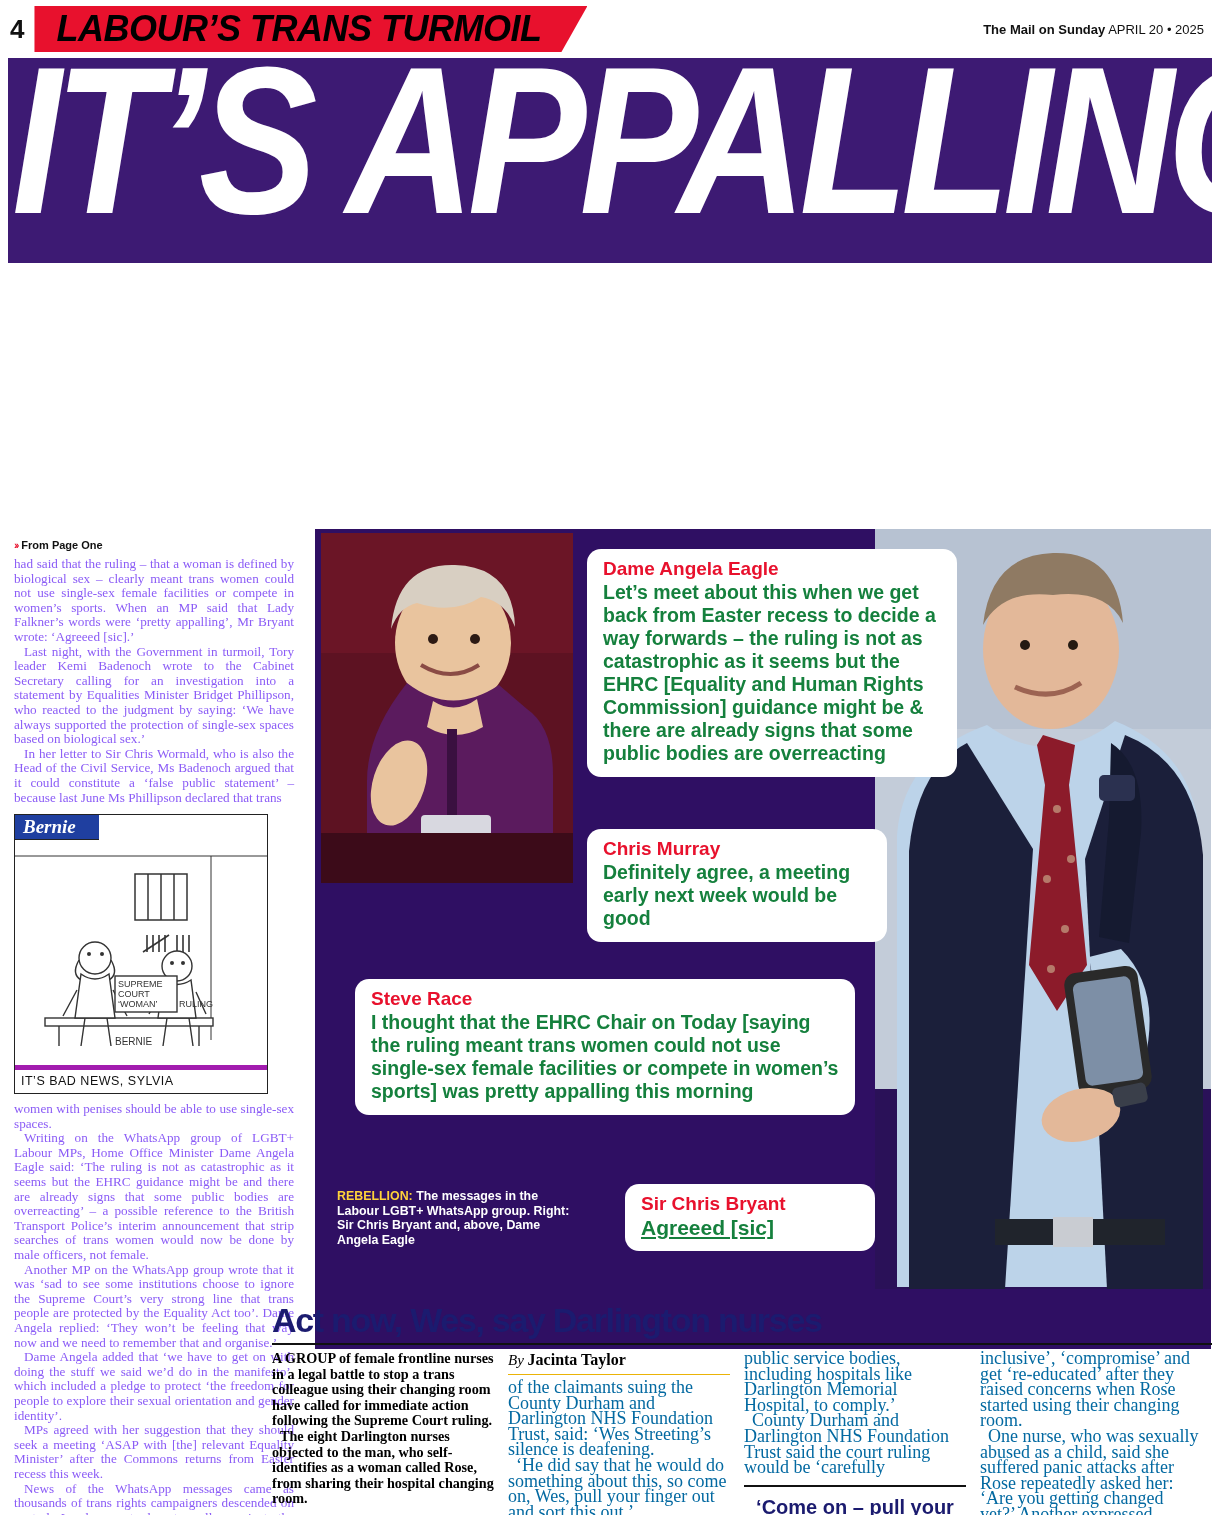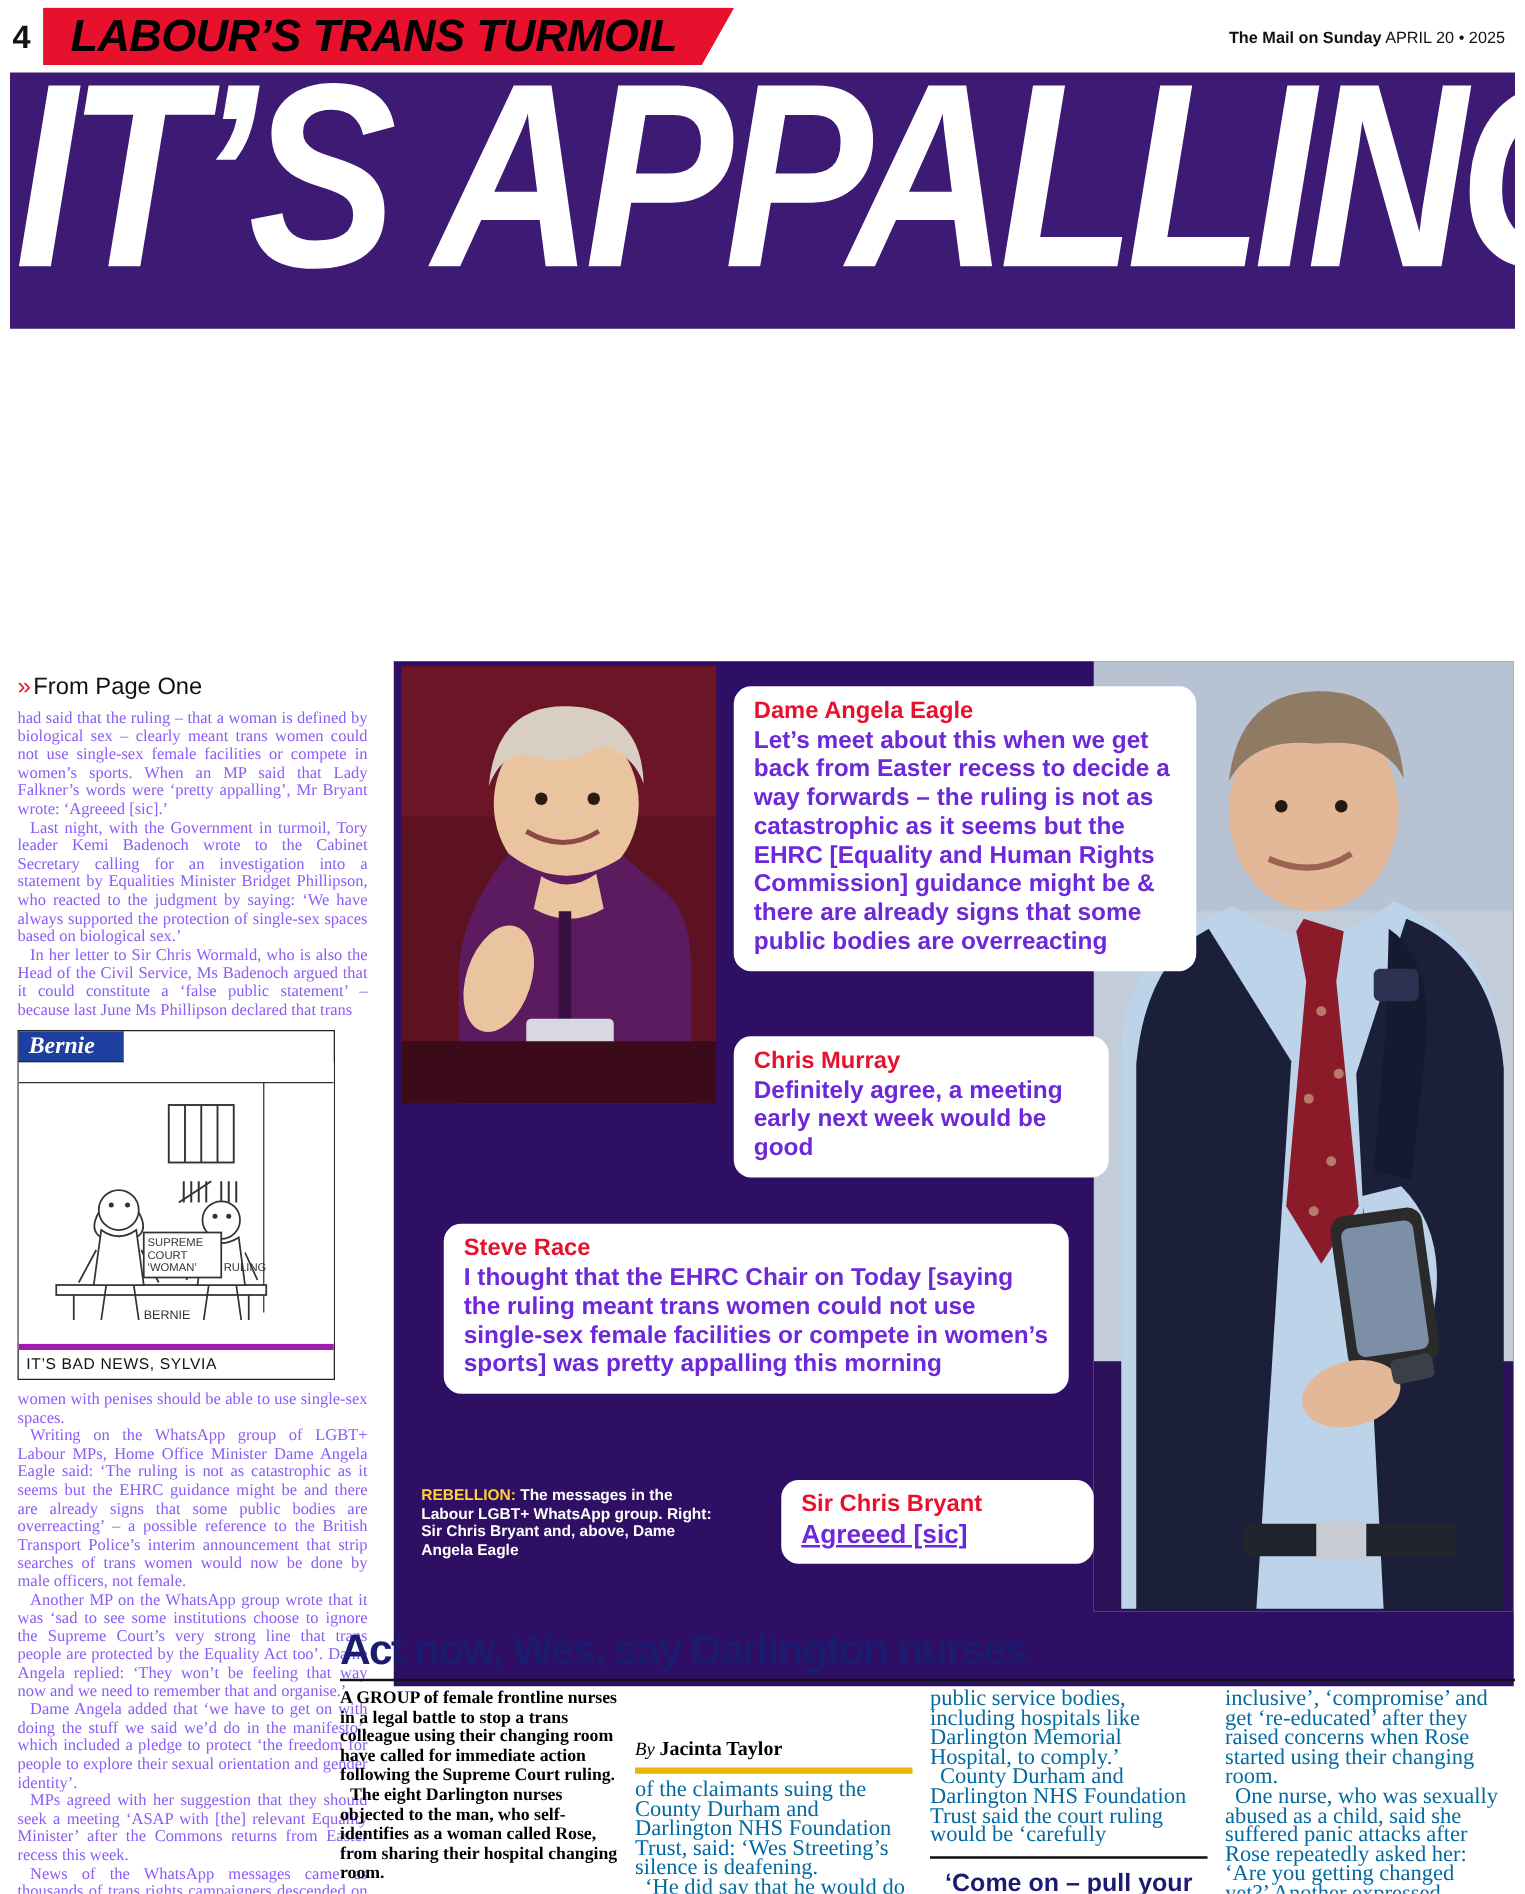--- a/index.html
+++ b/index.html
@@ -84,22 +84,22 @@
 
   
   .left-col {
     position: absolute;
     left: 14px;
     top: 276px;
     width: 280px;
   }
   .frompage {
     font-family: "Liberation Sans", sans-serif;
-    font-weight: normal;
-    font-size: 19px;
+    font-weight: bold;
+    font-size: 11px;
     color: #111;
     margin-bottom: 6px;
   }
   .frompage .arrows { color: #e8112d; margin-right: 4px; letter-spacing:-2px;}
   .bodytext {
     font-family: "Liberation Serif", serif;
     font-size: 13.2px;
     line-height: 14.6px;
     text-align: justify;
     color: #8b5cf6;
@@ -173,21 +173,21 @@
     padding: 9px 16px 12px 16px;
     font-family: "Liberation Sans", sans-serif;
   }
   .quote .who {
     color: #e8112d;
     font-weight: bold;
     font-size: 19px;
     margin-bottom: 1px;
   }
   .quote .txt {
-    color: #6d28d9;
+    color: #15803d;
     font-weight: bold;
     font-size: 19.5px;
     line-height: 23px;
   }
   #q-eagle { left: 272px; top: 20px; width: 370px; }
   #q-murray { left: 272px; top: 300px; width: 300px; }
   #q-race { left: 40px; top: 450px; width: 500px; }
   #q-bryant { left: 310px; top: 655px; width: 250px; }
   #q-bryant .txt { font-size: 21px; text-decoration: underline; }
 
@@ -235,24 +235,23 @@
     text-align: left;
     color: #000;
   }
   .standfirst p { margin: 0; text-indent: 8px; }
   .standfirst p.first { text-indent: 0; }
   .byline {
     font-family: "Liberation Serif", serif;
     font-size: 15px;
     font-style: italic;
     color: #000;
-    border-bottom: 5px solid #eab308;
+    border-bottom: 1px solid #eab308;
     padding-bottom: 5px;
     margin-bottom: 5px;
-    margin-top: 40px;
   }
   .byline b { font-style: normal; font-weight: bold; font-size:16px;}
   .colbody {
     font-family: "Liberation Serif", serif;
     font-weight: normal;
     font-size: 18px;
     line-height: 15.6px;
     color: #0369a1;
   }
   .colbody p { margin: 0; text-indent: 8px; }

